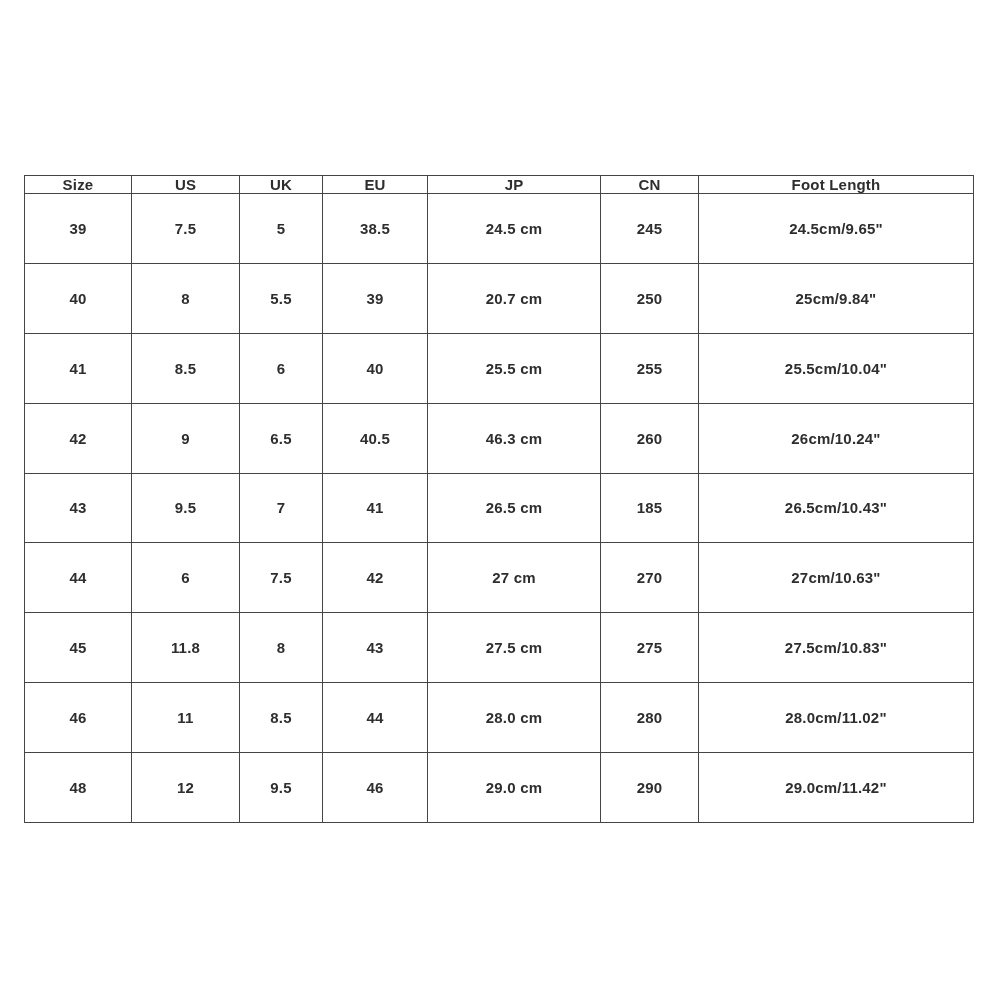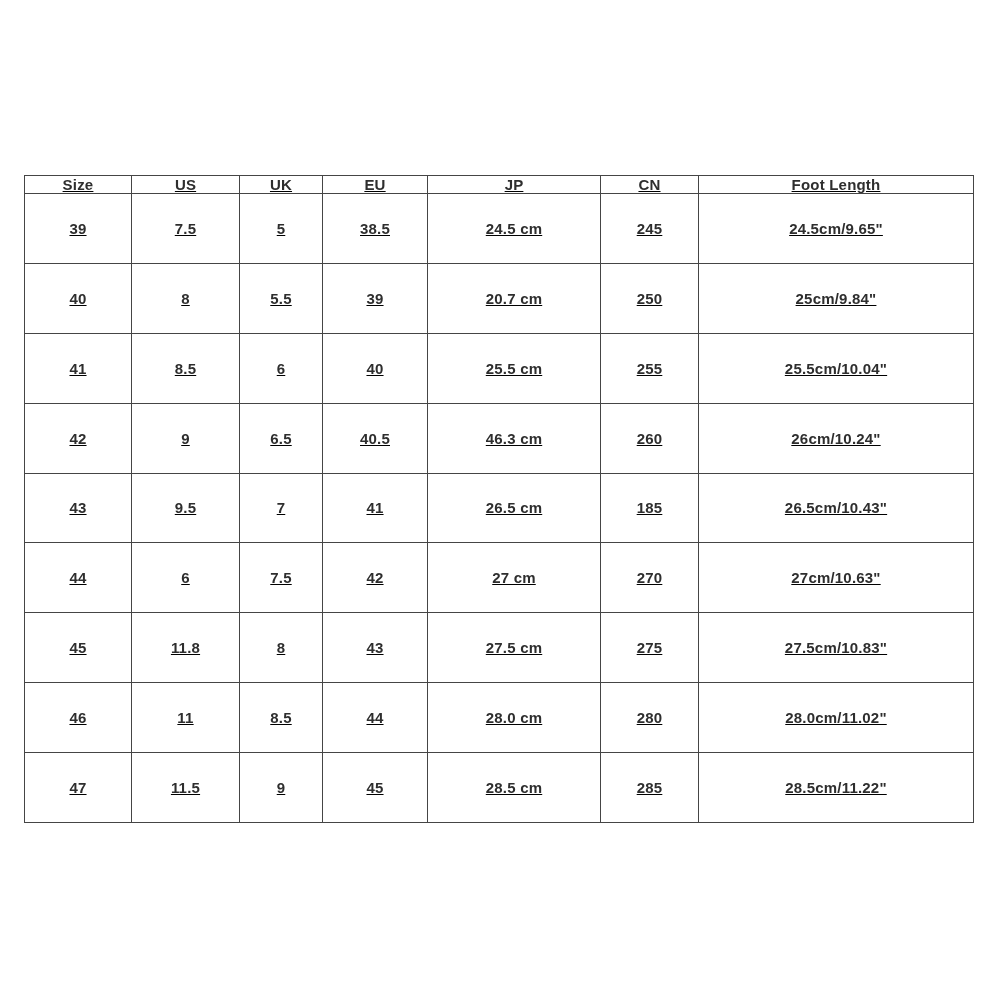--- a/index.html
+++ b/index.html
@@ -19,21 +19,20 @@
   }
   table.size-chart {
     position: absolute;
     left: 24px;
     top: 175px;
     width: 949px;
     height: 648px;
     border-collapse: collapse;
     table-layout: fixed;
     background: #ffffff;
-    text-decoration: underline;
   }
   table.size-chart th,
   table.size-chart td {
     border: 1.5px solid #454545;
     text-align: center;
     vertical-align: middle;
     font-size: 15px;
     font-weight: 700;
     color: #2e2e2e;
     padding: 0;
@@ -142,23 +141,23 @@
         <tr>
           <td>46</td>
           <td>11</td>
           <td>8.5</td>
           <td>44</td>
           <td>28.0 cm</td>
           <td>280</td>
           <td>28.0cm/11.02"</td>
         </tr>
         <tr>
-          <td>47</td>
-          <td>11.5</td>
-          <td>9</td>
-          <td>45</td>
-          <td>28.5 cm</td>
-          <td>285</td>
-          <td>28.5cm/11.22"</td>
+          <td>48</td>
+          <td>12</td>
+          <td>9.5</td>
+          <td>46</td>
+          <td>29.0 cm</td>
+          <td>290</td>
+          <td>29.0cm/11.42"</td>
         </tr>
       </tbody>
   </table>
 </div>
 
 </body></html>

